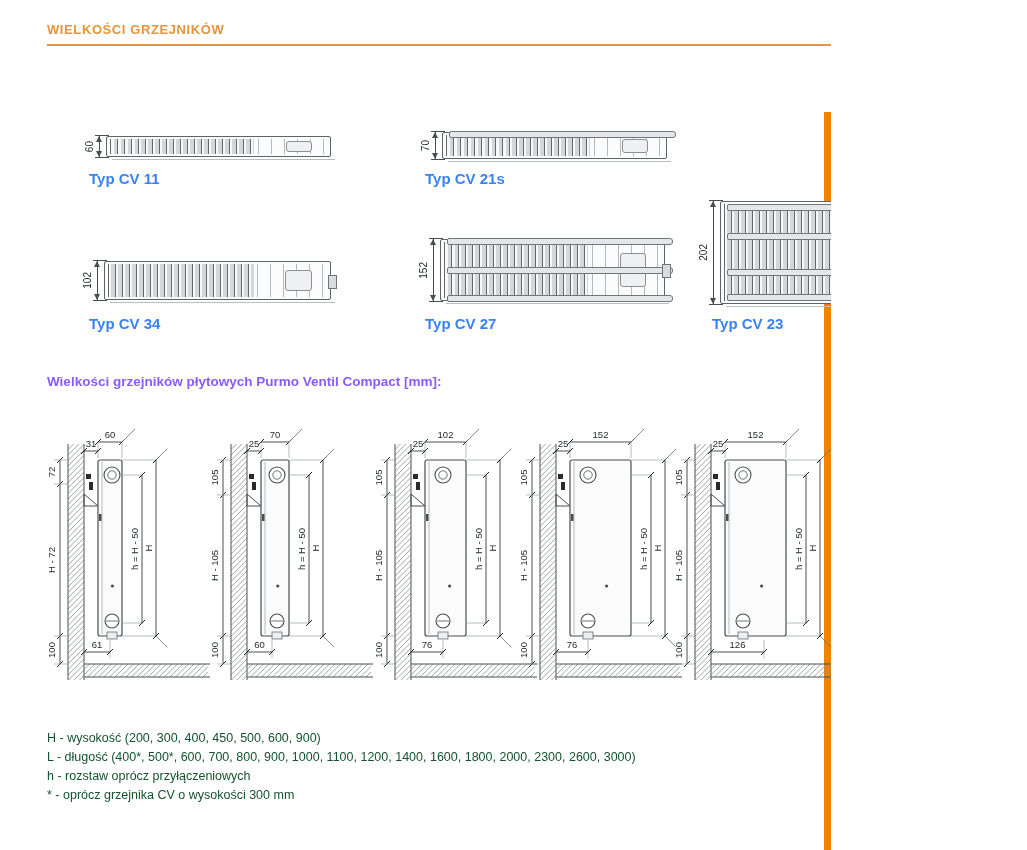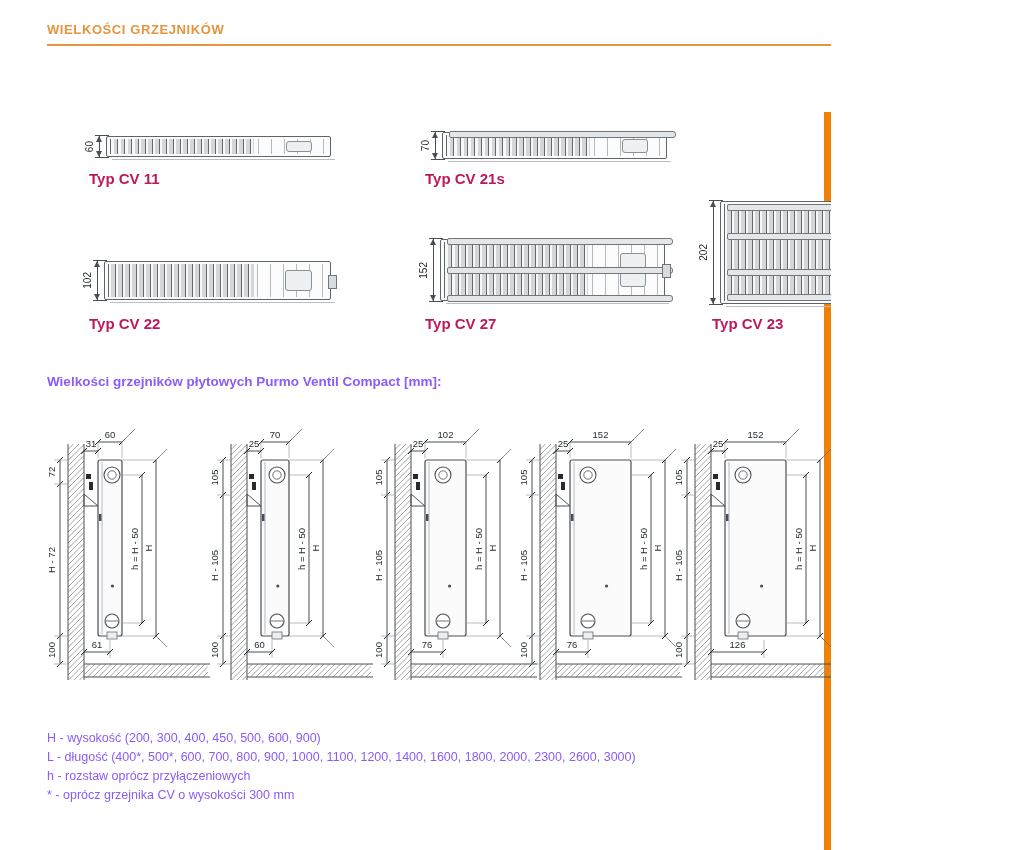--- a/index.html
+++ b/index.html
@@ -26,29 +26,29 @@
   .fins{position:absolute;top:2px;bottom:2px;left:3px;right:34%;
         background:repeating-linear-gradient(90deg,#62686c 0 1px,#f7f8f8 1px 3.5px,#d3d7d9 3.5px 7px);}
   .conv{position:absolute;top:2px;bottom:2px;right:3px;width:31%;background:
         repeating-linear-gradient(90deg,#b4babd 0 1px,#fcfcfc 1px 13px);}
   .cap{position:absolute;right:8%;top:22%;bottom:22%;width:11%;min-width:20px;
         border:1px solid #8a9094;background:#eef0f1;border-radius:3px;}
   .pipe{position:absolute;left:6px;height:5px;background:#e4e7e9;border:1px solid #70767a;
         border-radius:2px 3px 3px 2px;z-index:3;}
   .stub{position:absolute;right:-7px;top:calc(50% - 6px);width:7px;height:12px;
         background:#d9dcde;border:1px solid #70767a;z-index:4;}
-  .rlabel{position:absolute;font-size:15px;font-weight:bold;color:#be185d;}
+  .rlabel{position:absolute;font-size:15px;font-weight:bold;color:#3b82f6;}
   
   #subtitle{position:absolute;left:47px;top:374px;font-size:13.5px;font-weight:bold;color:#8b5cf6;}
   
   .mount{position:absolute;top:418px;width:172px;height:265px;}
   #special-mount{position:absolute;top:438px;left:843px;width:178px;height:245px;}
   svg{overflow:visible;display:block;}
   
-  .legend-line{position:absolute;left:47px;font-size:12.5px;color:#8b5cf6;}
+  .legend-line{position:absolute;left:47px;font-size:12.5px;color:#14532d;}
 </style>
 </head>
 <body>
 
 <div id="page">
 
   <div id="page-title">WIELKOŚCI GRZEJNIKÓW</div>
   <div id="title-rule"></div>
   <div id="edge-bar"></div>
 
@@ -93,21 +93,21 @@
           <span class="tick-b"></span>
         </span>
     </div>
     <div class="rbody" style="width:225px;">
       <div class="fins"></div>
       <div class="conv"></div>
       <div class="cap"></div>
       <div class="stub"></div>
     </div>
   </div>
-  <div class="rlabel" style="left:89px;top:315px;">Typ CV 22</div>
+  <div class="rlabel" style="left:89px;top:315px;">Typ CV 34</div>
 
   <div class="rtype" style="left:418px;top:239px;height:62px;">
     <div class="vdim">
       <span class="vdim-label">152</span>
       <span class="vdim-line">
           <span class="tick-t"></span>
           <span class="tick-b"></span>
         </span>
     </div>
     <div class="rbody" style="width:223px;">

